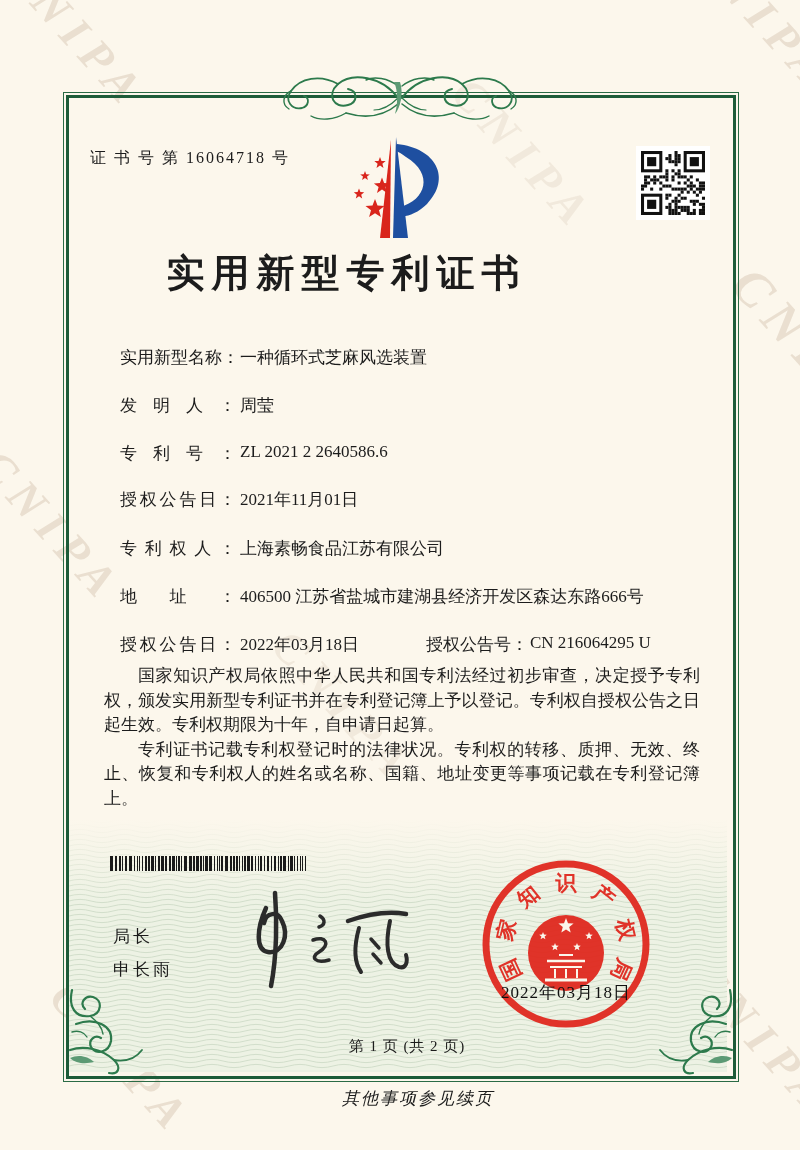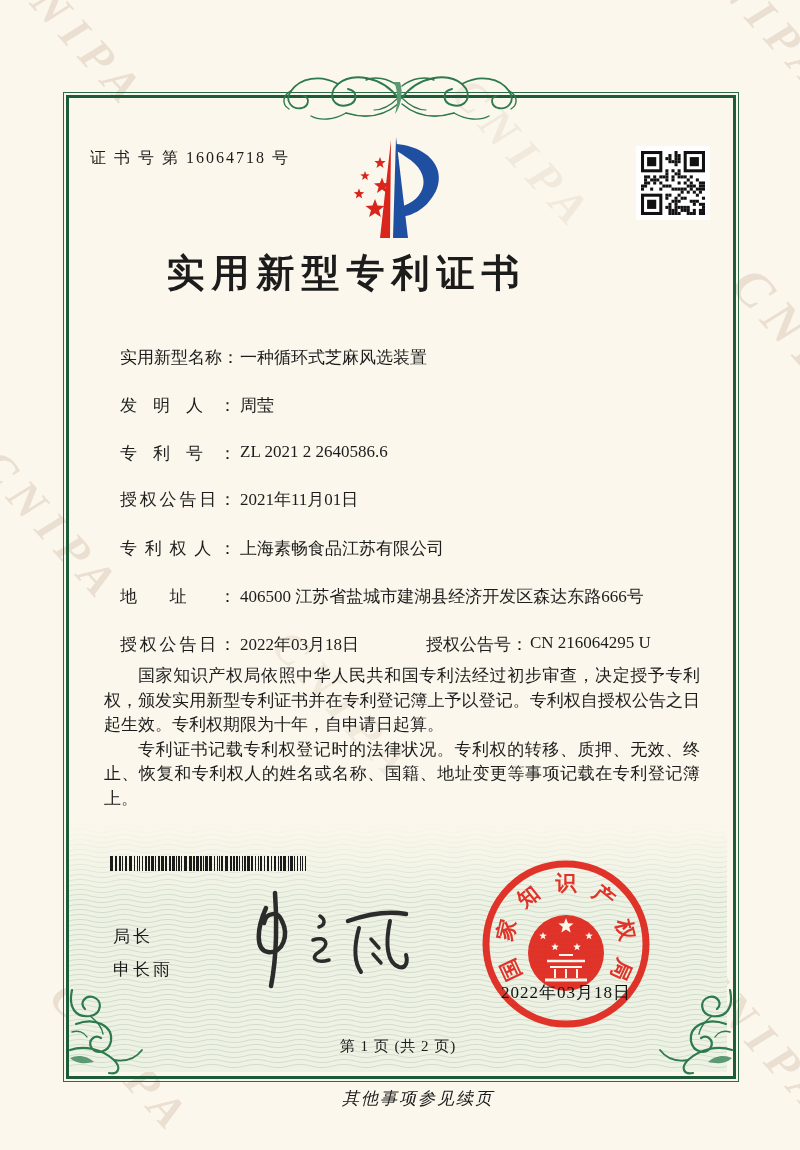--- a/index.html
+++ b/index.html
@@ -89,21 +89,21 @@
     letter-spacing:3px;z-index:3;text-align:center;
   }
   .signature{position:absolute;left:238px;top:888px;z-index:3;}
   .seal{position:absolute;left:479px;top:857px;width:174px;height:174px;z-index:3;}
   .seal-date{
     position:absolute;left:479px;top:981px;width:174px;text-align:center;
     font-size:17px;color:#111;z-index:4;letter-spacing:1px;white-space:nowrap;
   }
   .page-info{
     position:absolute;left:66px;top:1037px;width:664px;text-align:center;
-    font-size:15px;z-index:3;letter-spacing:1px;
+    font-size:15px;z-index:3;letter-spacing:1px;padding-left:9px;
   }
   .footer-note{
     position:absolute;left:0;top:1087px;width:780px;text-align:center;
     font-size:17px;letter-spacing:2px;z-index:3;font-style:italic;padding-left:28px;
   }
   
   .orn-top{position:absolute;left:278px;top:64px;z-index:3;}
   .orn-bl{position:absolute;left:68px;top:988px;z-index:3;}
   .orn-br{position:absolute;left:650px;top:988px;z-index:3;transform:scaleX(-1);}
 </style>

